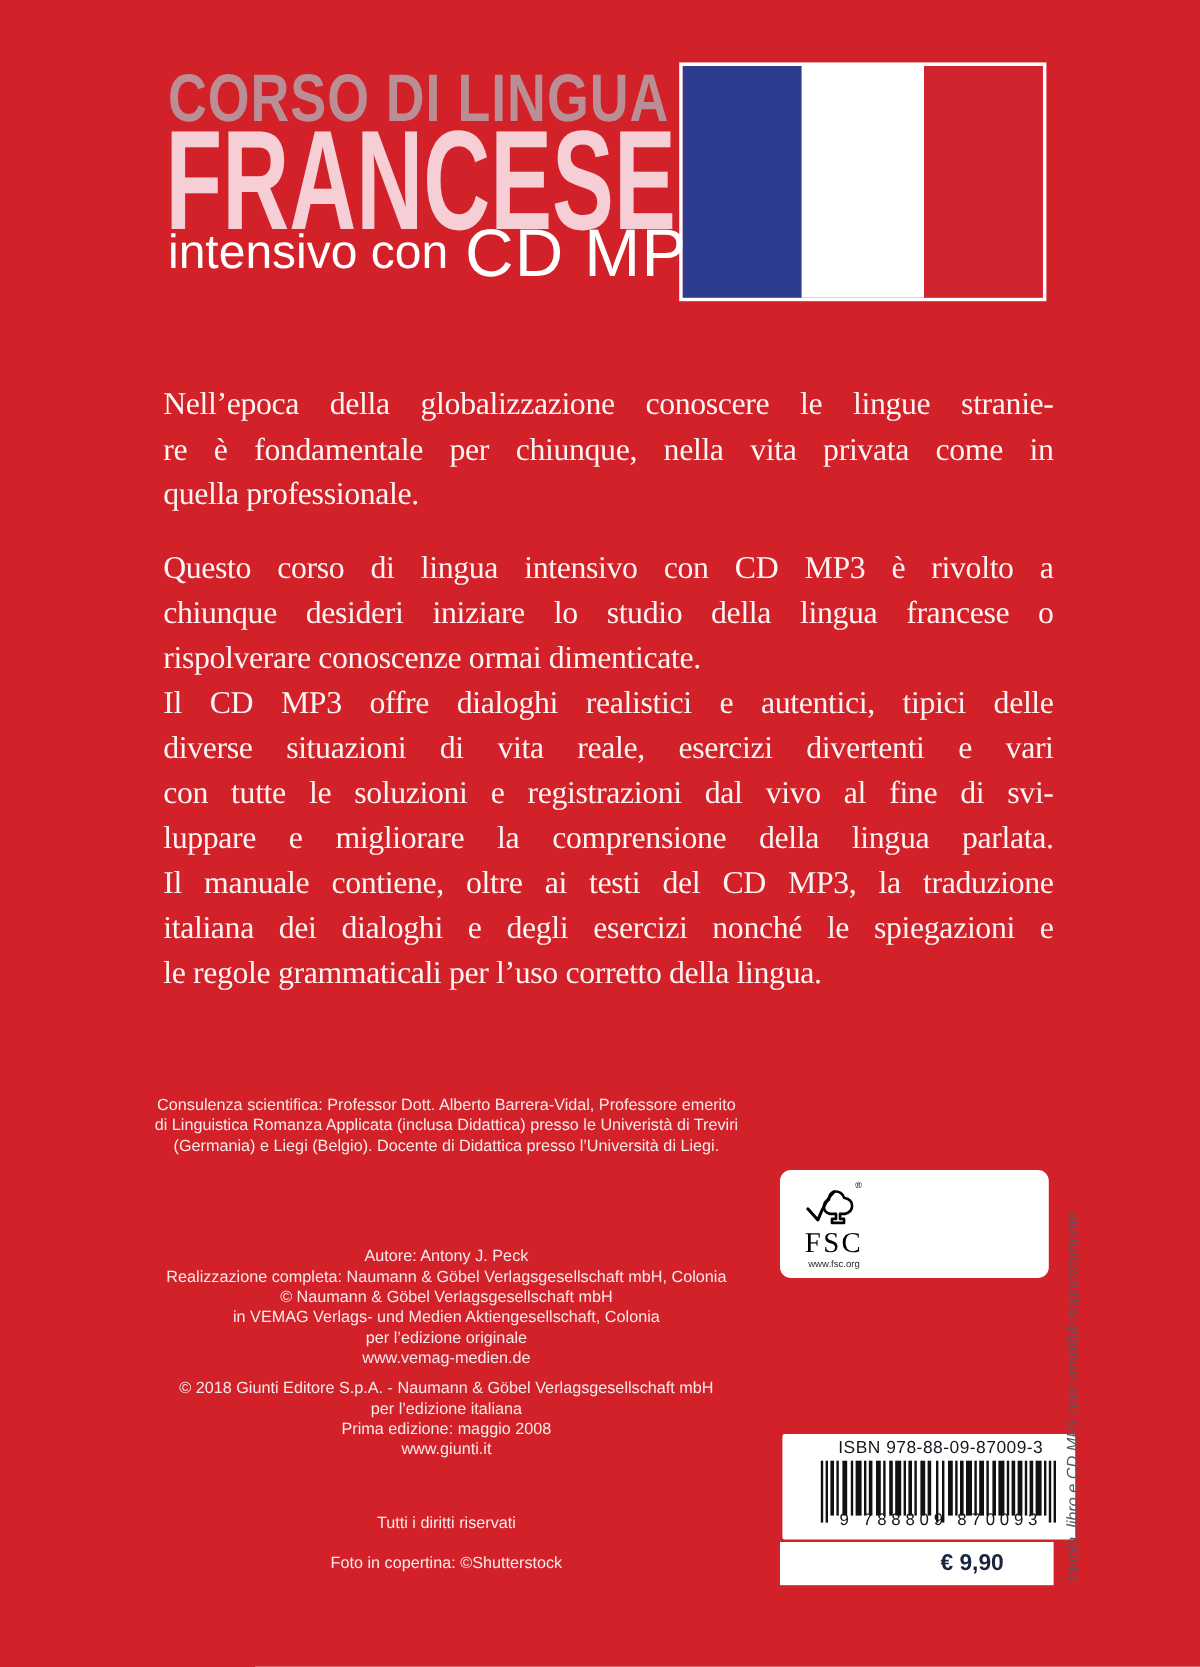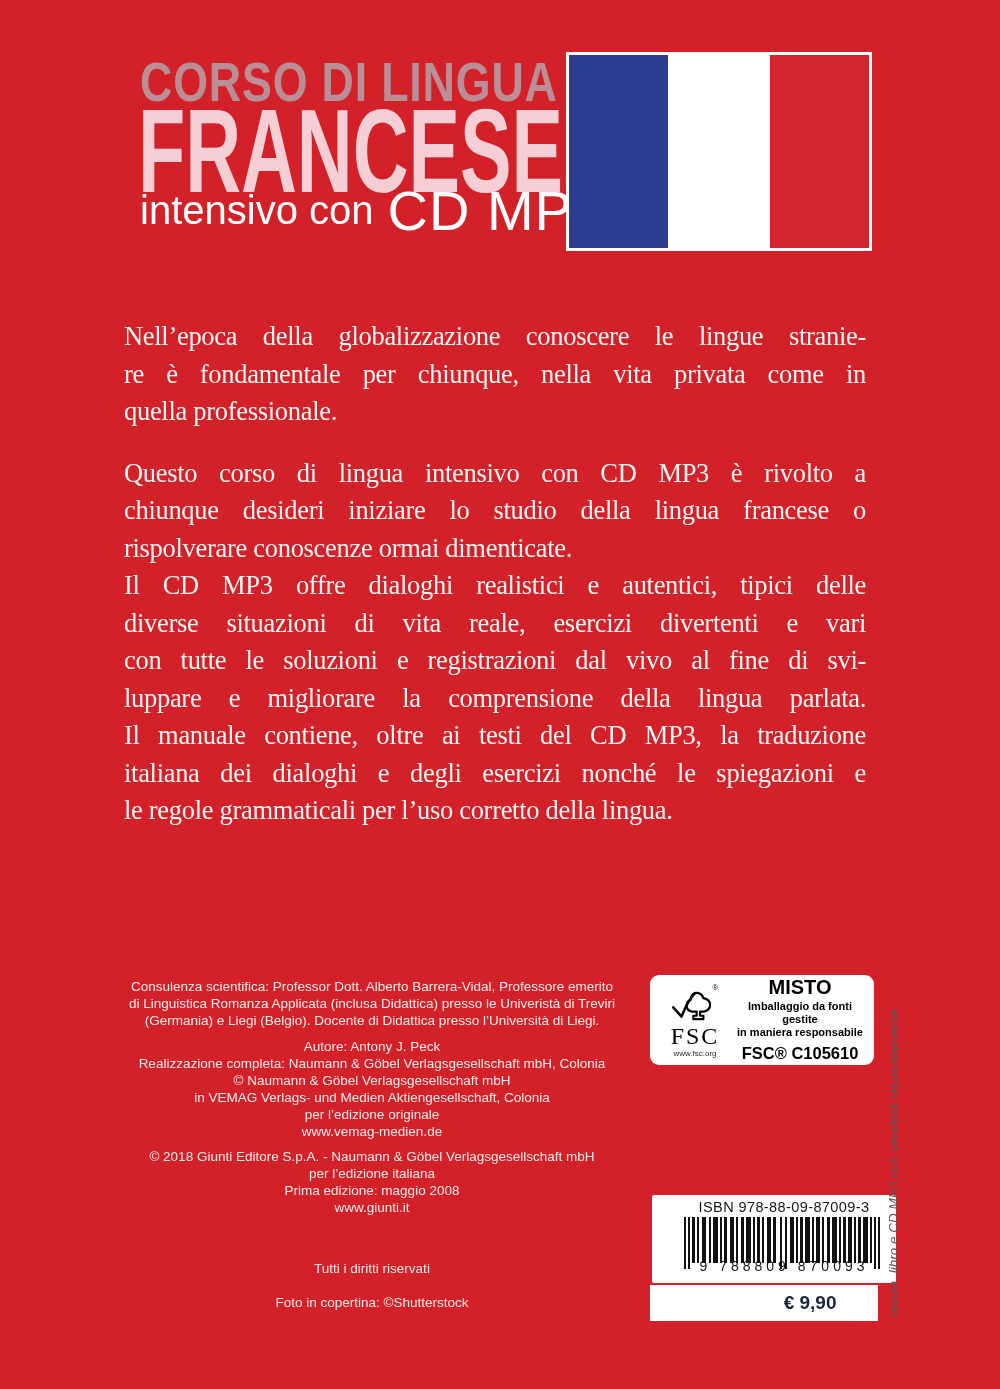--- a/index.html
+++ b/index.html
@@ -39,35 +39,35 @@
     width: 300px; height: 193px;
     border: 3px solid #ffffff;
     display: flex;
   }
   .flag .band { height: 100%; }
   .flag .b1 { width: 33%; }
   .flag .b2 { width: 34%; }
   .flag .b3 { width: 33%; }
   
   .body-text {
-    position: absolute; left: 124px; top: 318px; width: 742px;
+    position: absolute; left: 136px; top: 318px; width: 742px;
     font-family: "Liberation Serif", serif;
     color: #fdf4f4; font-size: 26.5px; line-height: 37.5px;
     letter-spacing: -0.3px;
   }
   .para { margin: 0 0 24px 0; }
   .bline { text-align: justify; text-align-last: justify; }
   .bline.end { text-align-last: left; }
   
   .credits {
     position: absolute; left: 97px; width: 550px;
     text-align: center; color: #f7e9e9;
     font-size: 13.5px; line-height: 17px;
   }
-  .credits-1 { top: 978px; }
+  .credits-1 { top: 912px; }
   .credits-2 { top: 1038px; }
   .credits-3 { top: 1148px; }
   .credits-rights { top: 1260px; }
   .credits-photo  { top: 1294px; }
   
   .fsc-box {
     position: absolute; left: 650px; top: 975px;
     width: 224px; height: 90px;
     background: #ffffff; border-radius: 9px;
     display: flex; align-items: center;
@@ -192,28 +192,20 @@
 
   <div class="fsc-box">
     <div class="fsc-left">
       <svg width="52" height="44" viewBox="0 0 62 52">
         <path d="M5 30 L15 41 C20 28 25 19 31 13" fill="none" stroke="#000" stroke-width="3" stroke-linecap="round" stroke-linejoin="round"></path>
         <path d="M31 13 c5 -1 9 2 10 6 c5 1 8 4 8 8 c0 4 -3 7 -7 8 l-5 0 l0 5 l4 0 l0 4 l-12 0 l0 -4 l4 0 l0 -5 l-6 0 c-4 -1 -6 -4 -6 -7 c0 -3 2 -6 5 -7 c0 -4 2 -7 5 -8 z" fill="none" stroke="#000" stroke-width="2.6" stroke-linejoin="round"></path>
         <text x="52" y="9" font-size="9" fill="#000">®</text>
       </svg>
       <div class="fsc-acronym">FSC</div>
       <div class="fsc-url">www.fsc.org</div>
-    </div>
-    <div class="fsc-right">
-      <div class="fsc-misto">MISTO</div>
-      <div class="fsc-desc">
-        <div>Imballaggio da fonti gestite</div>
-        <div>in maniera responsabile</div>
-      </div>
-      <div class="fsc-cert">FSC® C105610</div>
     </div>
   </div>
 
   <div class="barcode-box">
     <div class="isbn-label">ISBN 978-88-09-87009-3</div>
     <svg class="bars" width="204" height="52" viewBox="0 0 204 52">
       <g fill="#111111">
         <rect x="2" y="0" width="2" height="52"></rect>
           <rect x="6" y="0" width="2" height="52"></rect>
         <rect x="10" y="0" width="3" height="46"></rect>

